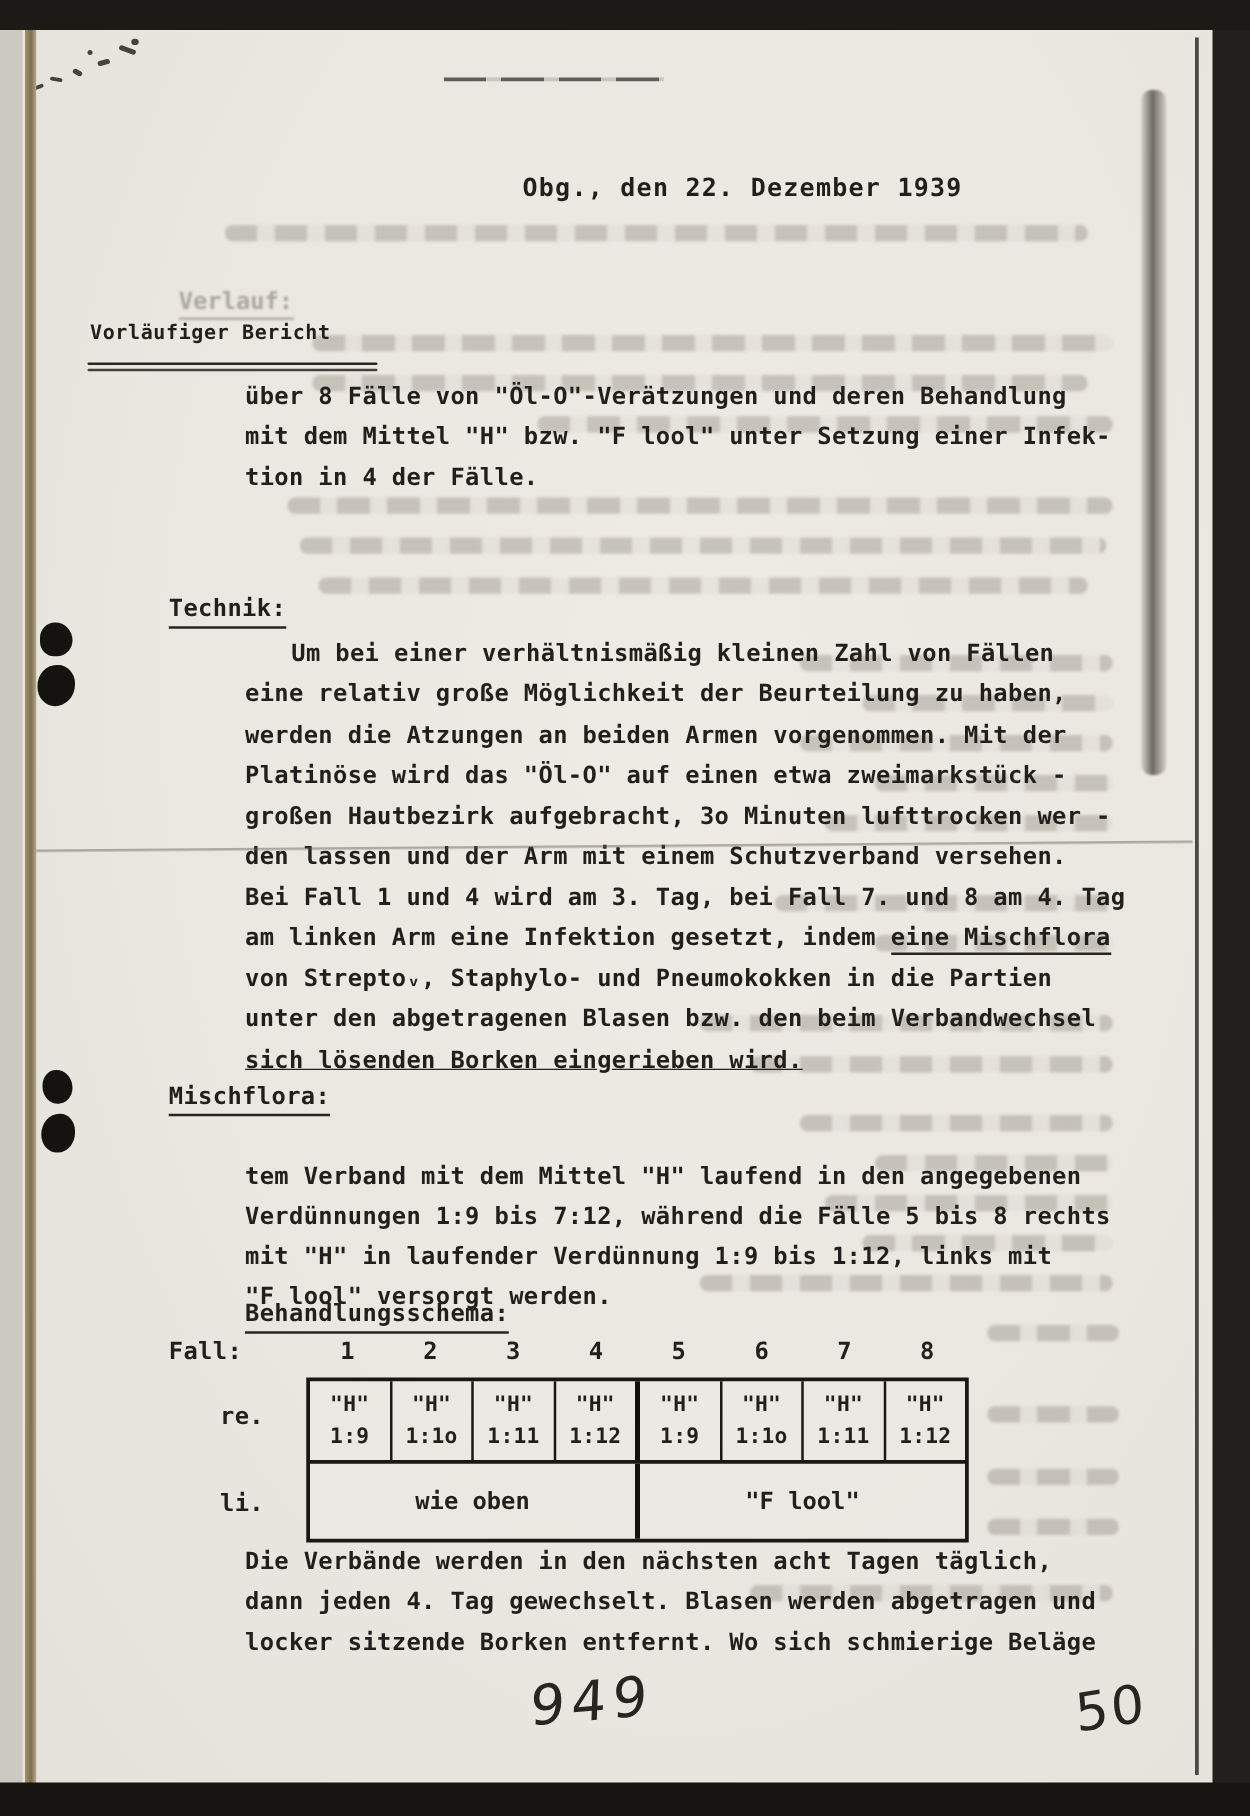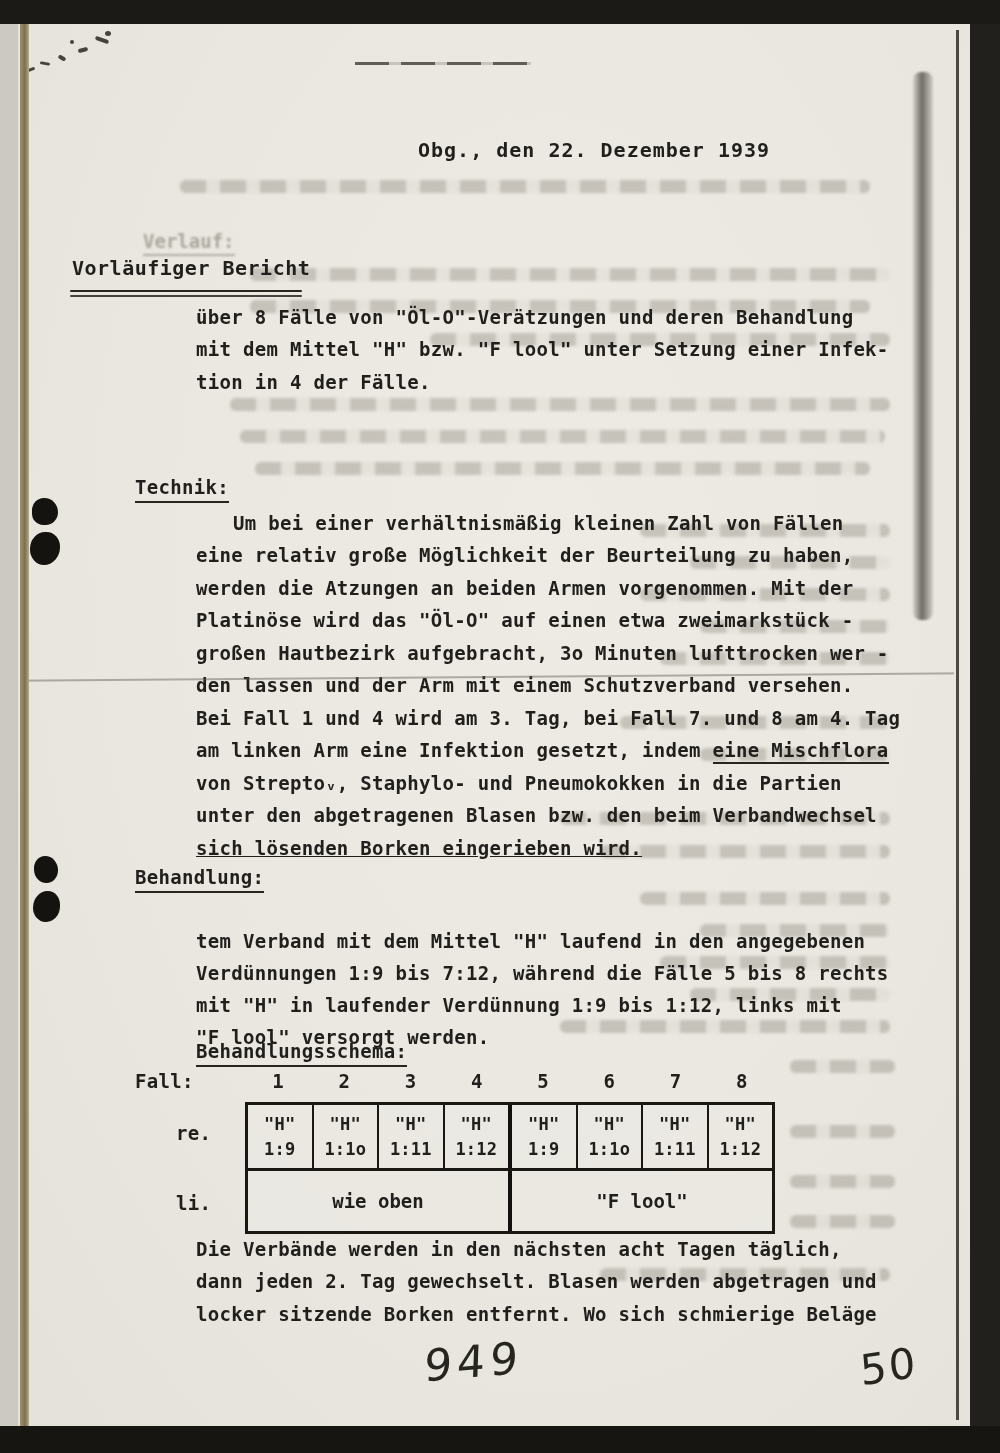--- a/index.html
+++ b/index.html
@@ -30,21 +30,21 @@
   .inkdot{background:#141310;filter:blur(.3px);}
   
   .ghost-line{height:13px;border-radius:6px;
     background:repeating-linear-gradient(90deg,rgba(125,119,108,.34) 0 26px,rgba(125,119,108,.06) 26px 40px);
     filter:blur(1.4px);}
   .ghost-word{color:rgba(110,104,92,.5); font-weight:bold; font-size:19px;
     filter:blur(.8px); border-bottom:2px solid rgba(110,104,92,.45); padding-bottom:2px;}
   
   .tw{font-weight:bold; font-size:19px; letter-spacing:.3px; white-space:pre; color:#201f1c;}
   .date{font-size:20px; letter-spacing:1px;}
-  .h-main{font-size:20px; letter-spacing:.5px;}
+  .h-main{font-size:16px; letter-spacing:.5px;}
   .h-rule{height:2px; background:#26251f; border-radius:1px;}
   .h-sec{border-bottom:2px solid #26251f; padding-bottom:3px;}
   .u-part{border-bottom:2px solid #26251f; padding-bottom:1px;}
   
   .fall-row{left:245px; top:1070px; width:530px; display:flex;}
   .fall-row span{flex:1; text-align:center;}
   .tbl{left:245px; top:1102px; width:530px; border:3px solid #191813; box-sizing:border-box; background:rgba(238,236,229,.4);}
   .tbl-r1{display:flex; height:63px;}
   .tbl-cell{flex:1; border-right:2px solid #191813; box-sizing:border-box;
     display:flex; flex-direction:column; align-items:center; justify-content:center;
@@ -110,21 +110,21 @@
   <div class="abs tw" style="left:196px;top:544px;">eine relativ große Möglichkeit der Beurteilung zu haben,</div>
   <div class="abs tw" style="left:196px;top:609px;">Platinöse wird das "Öl-O" auf einen etwa zweimarkstück -</div>
   <div class="abs tw" style="left:196px;top:642px;">großen Hautbezirk aufgebracht, 3o Minuten lufttrocken wer -</div>
   <div class="abs tw" style="left:196px;top:674px;">den lassen und der Arm mit einem Schutzverband versehen.</div>
   <div class="abs tw" style="left:196px;top:707px;">Bei Fall 1 und 4 wird am 3. Tag, bei Fall 7. und 8 am 4. Tag</div>
   <div class="abs tw" style="left:196px;top:739px;"><span>am linken Arm eine Infektion gesetzt, indem </span><span class="u-part">eine Mischflora</span></div>
   <div class="abs tw" style="left:196px;top:772px;">von Streptoᵥ, Staphylo- und Pneumokokken in die Partien</div>
   <div class="abs tw" style="left:196px;top:804px;">unter den abgetragenen Blasen bzw. den beim Verbandwechsel</div>
   <div class="abs tw" style="left:196px;top:837px;text-decoration:underline;">sich lösenden Borken eingerieben wird.</div>
 
-  <div class="abs tw h-sec" style="left:135px;top:866px;">Behandlung:</div>
+  <div class="abs tw h-sec" style="left:135px;top:866px;">Mischflora:</div>
 
   <div class="abs tw" style="left:196px;top:930px;">tem Verband mit dem Mittel "H" laufend in den angegebenen</div>
   <div class="abs tw" style="left:196px;top:962px;">Verdünnungen 1:9 bis 7:12, während die Fälle 5 bis 8 rechts</div>
   <div class="abs tw" style="left:196px;top:994px;">mit "H" in laufender Verdünnung 1:9 bis 1:12, links mit</div>
   <div class="abs tw" style="left:196px;top:1026px;">"F lool" versorgt werden.</div>
 
   <div class="abs tw h-sec" style="left:196px;top:1040px;">Behandlungsschema:</div>
 
   <div class="abs tw" style="left:135px;top:1070px;">Fall:</div>
   <div class="abs tw fall-row">
@@ -176,21 +176,21 @@
           <span>1:12</span>
         </div>
     </div>
     <div class="tbl-r2">
       <div class="tbl-half first">wie oben</div>
       <div class="tbl-half">"F lool"</div>
     </div>
   </div>
 
   <div class="abs tw" style="left:196px;top:1238px;">Die Verbände werden in den nächsten acht Tagen täglich,</div>
-  <div class="abs tw" style="left:196px;top:1270px;">dann jeden 2. Tag gewechselt. Blasen werden abgetragen und</div>
+  <div class="abs tw" style="left:196px;top:1270px;">dann jeden 4. Tag gewechselt. Blasen werden abgetragen und</div>
   <div class="abs tw" style="left:196px;top:1303px;">locker sitzende Borken entfernt. Wo sich schmierige Beläge</div>
 
   <div class="abs hand hand-949" style="left:424px;top:1336px;">949</div>
   <div class="abs hand hand-50" style="left:860px;top:1342px;">50</div>
 
   <div class="abs inkdot" style="left:32px;top:498px;width:26px;height:27px;border-radius:48% 55% 50% 45%;"></div>
   <div class="abs inkdot" style="left:30px;top:532px;width:30px;height:33px;border-radius:52% 46% 55% 48%;"></div>
   <div class="abs inkdot" style="left:34px;top:856px;width:24px;height:27px;border-radius:46% 54% 48% 52%;"></div>
   <div class="abs inkdot" style="left:33px;top:891px;width:27px;height:31px;border-radius:55% 45% 52% 47%;"></div>
 

